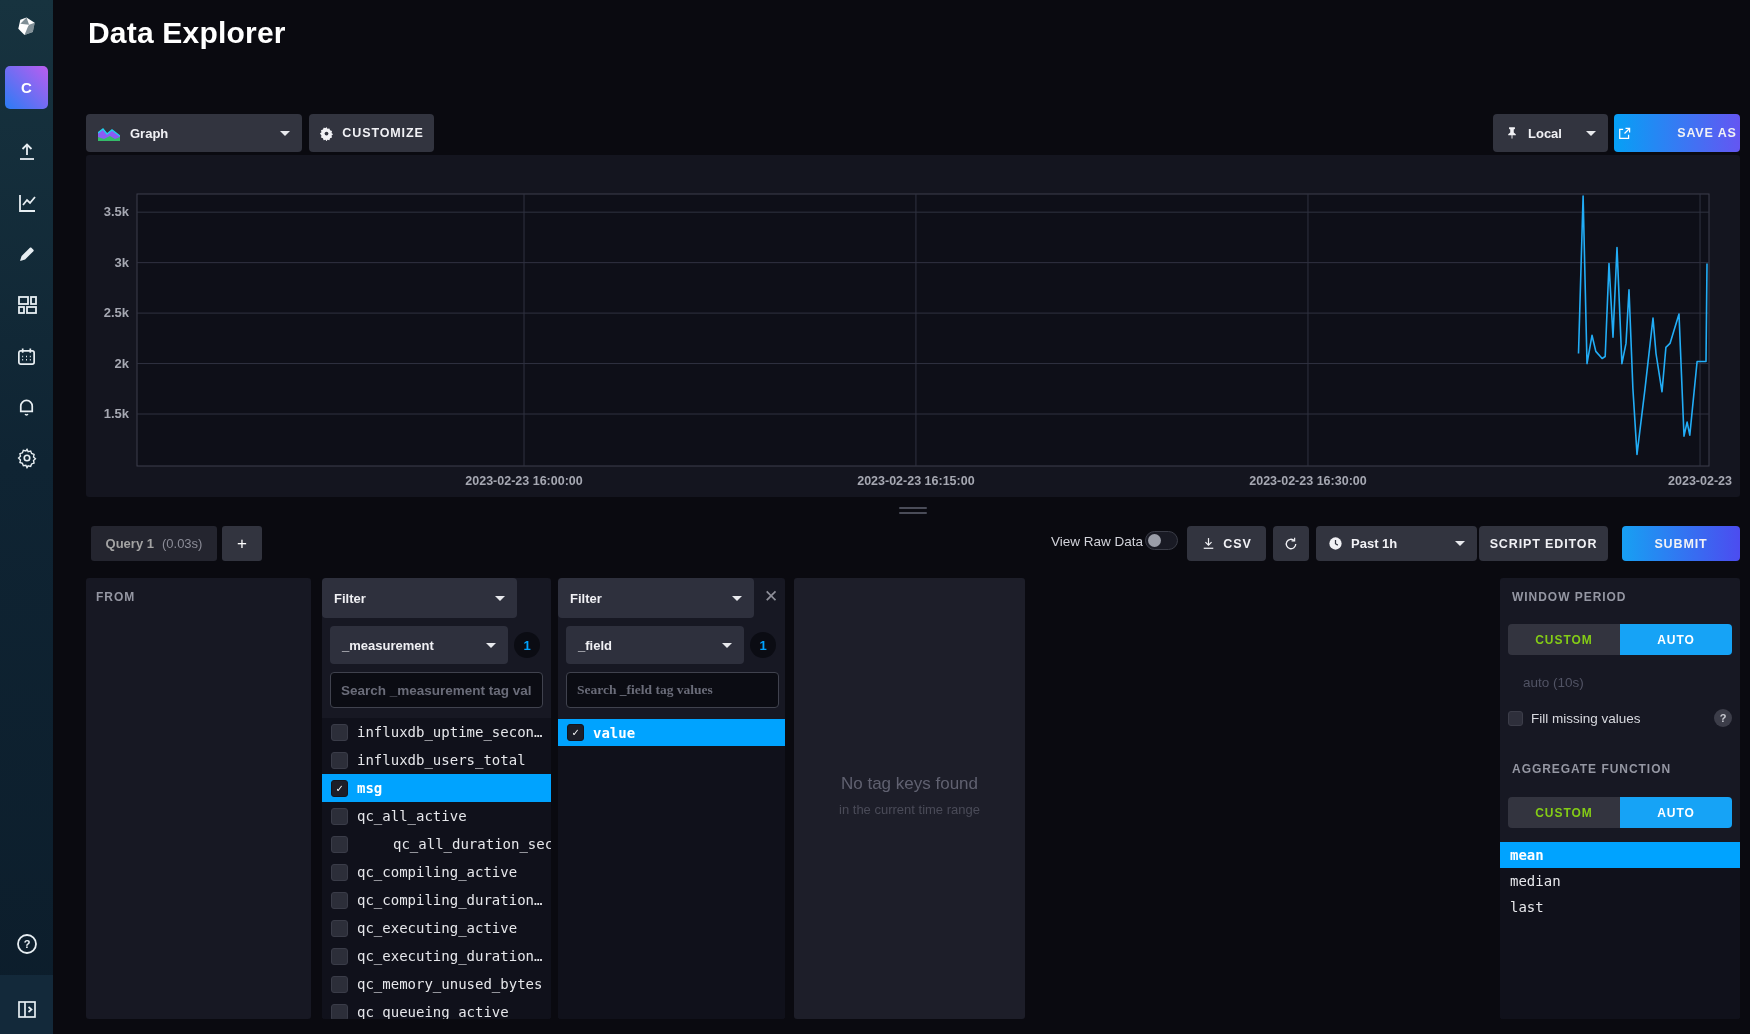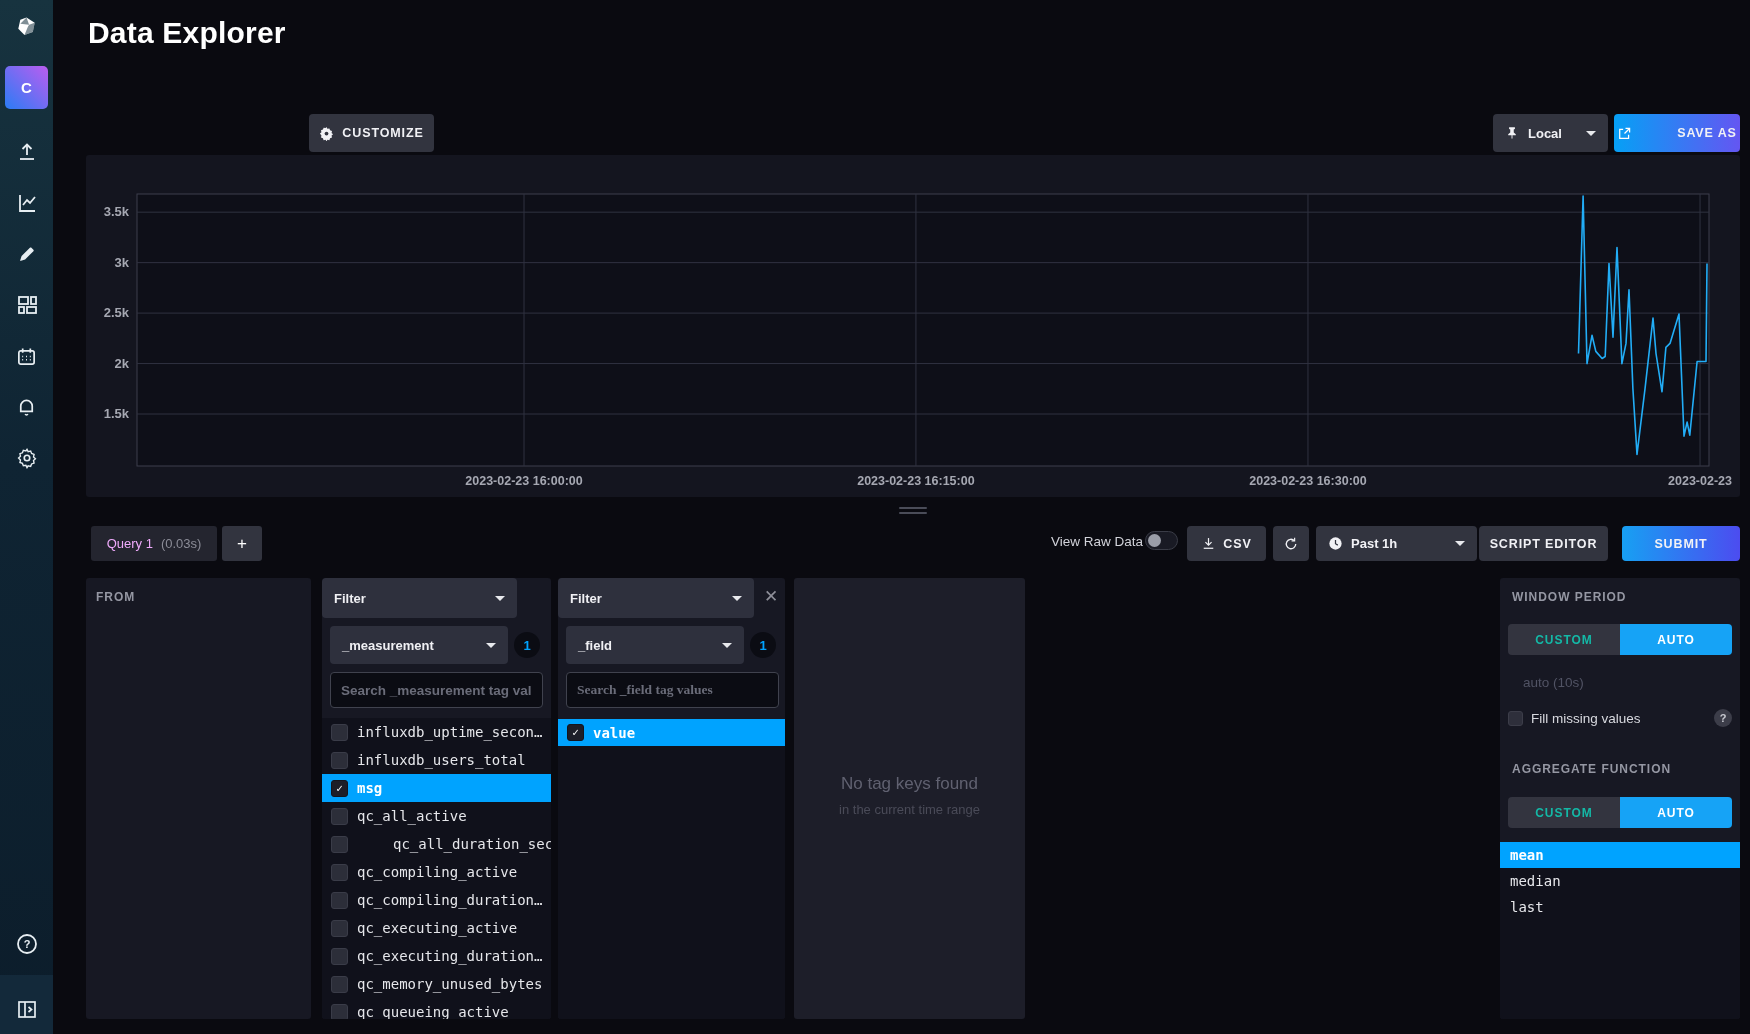--- a/index.html
+++ b/index.html
@@ -27,21 +27,21 @@
   .grad-btn { background:linear-gradient(90deg,#06a0f5 0%, #6456f2 100%);gap:37px; }
 
   
   .chart-panel { position:absolute; left:86px; top:155px; width:1654px; height:342px; background:#14151f; border-radius:3px; }
   .drag-handle { position:absolute; left:899px; top:507px; width:28px; height:7px; cursor:row-resize; }
   .drag-handle i { display:block; height:2px; margin-bottom:3px; background:#4a4c58; border-radius:1px; }
 
   
   .qtab { position:absolute; left:91px; top:526px; width:126px; height:35px; background:#24252f; border-radius:3px;
           display:flex; align-items:center; justify-content:center; font-size:13px; cursor:pointer; }
-  .qtab b { color:#f0abfc; font-weight:normal; }
+  .qtab b { color:#a3a3a3; font-weight:bold; }
   .qtab span { color:#8b8c97; margin-left:8px; }
   .qadd { position:absolute; left:222px; top:526px; width:40px; height:35px; background:#32343f; border-radius:3px;
           display:flex; align-items:center; justify-content:center; color:#fff; font-size:17px; cursor:pointer; }
   .raw-label { position:absolute; left:1051px; top:534px; font-size:13.5px; color:#d2d3da; }
   .toggle { position:absolute; left:1145px; top:531px; width:33px; height:19px; background:#191a24; border:1px solid #3a3c47;
             border-radius:10px; cursor:pointer; }
   .toggle .knob { position:absolute; left:2px; top:2px; width:13px; height:13px; border-radius:50%; background:#9a9da8; }
 
   
   .panel { position:absolute; top:578px; height:441px; background:#171823; border-radius:3px; overflow:hidden; }
@@ -51,21 +51,21 @@
   .dd { background:#2e303d; border-radius:4px; display:flex; align-items:center; color:#f0f0f4; font-size:13px; font-weight:bold; cursor:pointer; }
   .badge { width:26px; height:26px; border-radius:50%; background:#0b0c13; color:#00a3ff; font-size:13px; font-weight:bold;
            display:flex; align-items:center; justify-content:center; }
   .list { position:absolute; left:0; right:0; bottom:0; background:#10111b; }
   .lrow { display:flex; align-items:center; font-size:14px; color:#e6e7eb; cursor:pointer; }
   .lrow.sel { background:#00a3ff; color:#fff; font-weight:bold; }
   .cb { width:17px; height:17px; border-radius:3px; background:#2c2e39; border:1px solid #3a3c48; margin:0 9px 0 9px; flex:none;
         display:flex; align-items:center; justify-content:center; font-size:11px; color:#fff; }
   .cb.on { background:#1d1e28; border-color:#14151e; }
   .seg { display:flex; border-radius:4px; overflow:hidden; height:31px; cursor:pointer; }
-  .seg .off { background:#33343f; color:#14b8a6; }
+  .seg .off { background:#33343f; color:#84cc16; }
   .seg .on  { background:#16a3f6; color:#fff; }
   .seg div { flex:1; display:flex; align-items:center; justify-content:center; font-size:12px; font-weight:bold; letter-spacing:.08em; }
   .empty-panel { background:#1d1e29; }
 </style>
 </head>
 <body>
 
 <div class="page">
 
   <aside class="sidebar">
@@ -137,20 +137,29 @@
           <rect x="3" y="4" width="16" height="15"></rect>
             <path d="M9 4v15"></path>
             <path d="M12.5 9l3 2.5-3 2.5"></path>
         </svg>
       </div>
     </div>
   </aside>
 
   <h1 class="title">Data Explorer</h1>
 
+  <div class="btn" style="left:86px;top:114px;width:216px;padding:0 12px">
+    <svg width="22" height="15" viewBox="0 0 22 15" style="margin-right:10px">
+      <polygon points="0,15 0,7 5,3 9,8 14,4 22,10 22,15" fill="#8a5cf5"></polygon>
+      <polygon points="0,15 0,11 6,13 12,10 17,13 22,11 22,15" fill="#35bb6a"></polygon>
+      <polyline points="0,7 5,3 9,8 14,4 22,10" fill="none" stroke="#22d0ee" stroke-width="1.4"></polyline>
+    </svg>
+    <span style="font-size:13px;letter-spacing:0">Graph</span>
+    <span class="caret" style="margin-left:auto"></span>
+  </div>
 
   <div class="btn" style="left:309px;top:114px;width:125px;justify-content:center">
     <svg width="15" height="15" viewBox="0 0 24 24" style="margin-right:8px">
       <path d="M12 1.5l1.4 3 3.2-.7 1.1 3 3.1 1.1-.7 3.2 2.4 2.1-2.4 2.1.7 3.2-3.1 1.1-1.1 3-3.2-.7-1.4 3-1.4-3-3.2.7-1.1-3-3.1-1.1.7-3.2L1.5 12l2.4-2.1-.7-3.2 3.1-1.1 1.1-3 3.2.7z" fill="#f1f1f5"></path>
       <circle cx="12" cy="12" r="3" fill="#32343f"></circle>
     </svg>
     <span>CUSTOMIZE</span>
   </div>
 
   <div class="btn" style="left:1493px;top:114px;width:115px;padding:0 12px">

